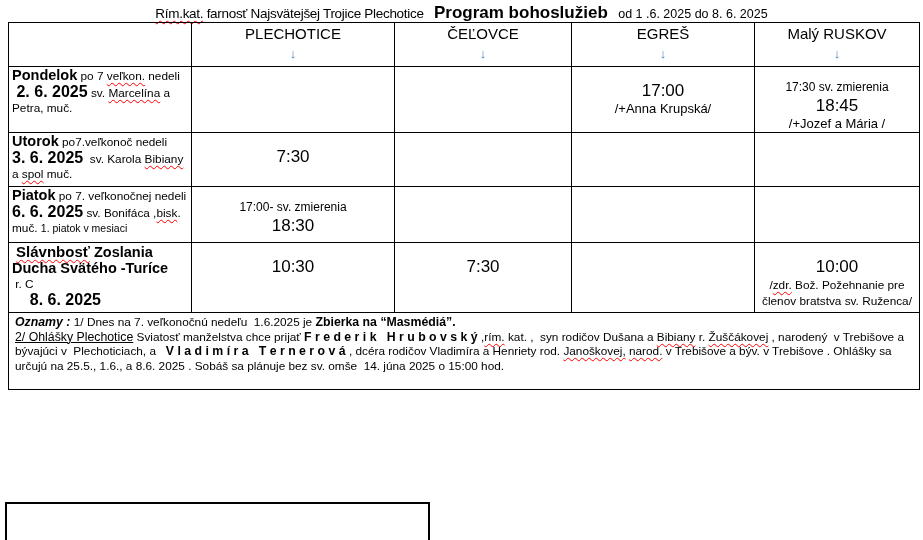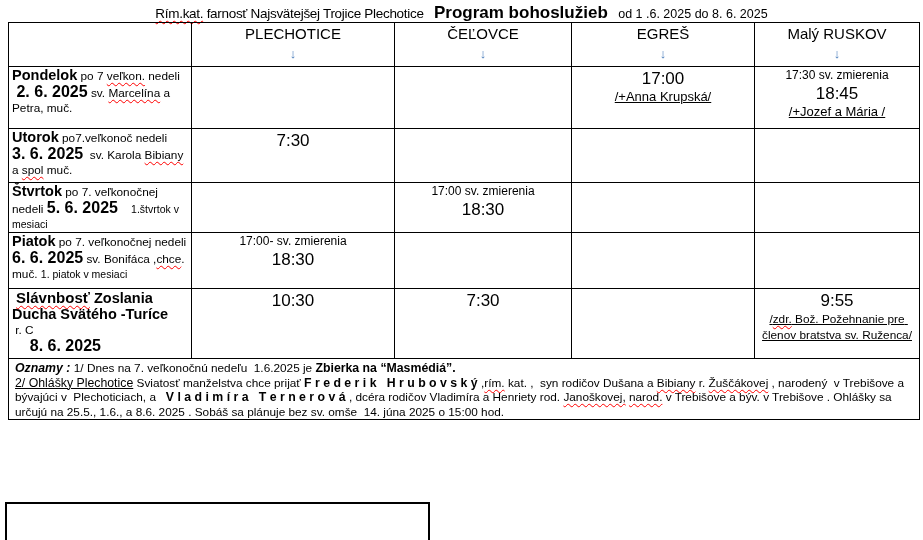--- a/index.html
+++ b/index.html
@@ -24,26 +24,26 @@
   .hc .arrow{display:block;color:#4a7ebb;font-size:13px;line-height:15px;margin-top:3px;}
 
   .day{padding:1px 2px 0 3px;white-space:pre-wrap;line-height:15px;font-size:11.8px;}
   .s-day{font-weight:bold;font-size:14.5px;}
   .s-daysq{font-weight:bold;font-size:15px;}
   .s-r{font-size:11.8px;}
   .s-sq{font-size:11.8px;}
   .s-b{font-weight:bold;font-size:16px;}
   .s-sm{font-size:10.5px;}
 
-  .tc{text-align:center;padding-top:1px;}
+  .tc{text-align:center;padding-top:13px;}
   .tc .top{display:block;font-size:12px;line-height:15px;white-space:pre-wrap;}
   .tc .big{display:block;font-size:17px;line-height:21px;}
-  .tc .bot{display:block;font-size:13px;line-height:16px;white-space:pre-wrap;padding:0 2px;text-decoration:underline;}
+  .tc .bot{display:block;font-size:13px;line-height:16px;white-space:pre-wrap;padding:0 2px;}
 
-  .oz{padding:2px 6px 0 6px;font-size:12.3px;line-height:14.6px;white-space:pre-wrap;text-align:left;}
+  .oz{padding:2px 6px 16px 6px;font-size:12.3px;line-height:14.6px;white-space:pre-wrap;text-align:left;}
   .s-bi{font-weight:bold;font-style:italic;}
   .s-bold{font-weight:bold;}
   .s-u{text-decoration:underline;}
 
   
   .s-sq,.s-daysq,.s-t1sq{
     text-decoration-line:underline;text-decoration-style:wavy;
     text-decoration-color:#ff0000;text-decoration-thickness:1px;
     text-underline-offset:2px;text-decoration-skip-ink:none;
   }
@@ -121,36 +121,24 @@
       <span class="top"></span>
       <span class="big">7:30</span>
       <span class="bot"></span>
     </td>
     <td class="tc"></td>
     <td class="tc"></td>
     <td class="tc"></td>
   </tr>
 
 
-  <tr style="height:44px">
-    <td class="day"><span class="s-day">Štvrtok</span><span class="s-r"> po 7. veľkonočnej
-nedeli </span><span class="s-b">5. 6. 2025</span><span class="s-r">    </span><span class="s-sm">1.štvrtok v mesiaci</span></td>
-    <td class="tc"></td>
-    <td class="tc">
-      <span class="top">17:00 sv. zmierenia</span>
-      <span class="big">18:30</span>
-      <span class="bot"></span>
-    </td>
-    <td class="tc"></td>
-    <td class="tc"></td>
-  </tr>
 
   <tr style="height:56px">
     <td class="day"><span class="s-day">Piatok</span><span class="s-r"> po 7. veľkonočnej nedeli
-</span><span class="s-b">6. 6. 2025</span><span class="s-r"> sv. Bonifáca ,</span><span class="s-sq">chce</span><span class="s-r">.
+</span><span class="s-b">6. 6. 2025</span><span class="s-r"> sv. Bonifáca ,</span><span class="s-sq">bisk</span><span class="s-r">.
 muč. </span><span class="s-sm">1. piatok v mesiaci</span></td>
     <td class="tc">
       <span class="top">17:00- sv. zmierenia</span>
       <span class="big">18:30</span>
       <span class="bot"></span>
     </td>
     <td class="tc"></td>
     <td class="tc"></td>
     <td class="tc"></td>
   </tr>
@@ -167,21 +155,21 @@
       <span class="bot"></span>
     </td>
     <td class="tc">
       <span class="top"></span>
       <span class="big">7:30</span>
       <span class="bot"></span>
     </td>
     <td class="tc"></td>
     <td class="tc">
       <span class="top"></span>
-      <span class="big">9:55</span>
+      <span class="big">10:00</span>
       <span class="bot"><span class="s-r">/</span><span class="s-sq">zdr.</span><span class="s-r"> Bož. Požehnanie pre členov bratstva sv. Ruženca/</span></span>
     </td>
   </tr>
 
   <tr style="height:59px">
     <td class="oz" colspan="5"><span class="s-bi">Oznamy : </span><span class="s-r">1/ Dnes na 7. veľkonočnú nedeľu  1.6.2025 je </span><span class="s-bold">Zbierka na “Masmédiá”.
 </span><span class="s-u">2/ Ohlášky Plechotice</span><span class="s-r"> Sviatosť manželstva chce prijať </span><span class="s-bold">F r e d e r i k   H r u b o v s k ý </span><span class="s-r">,</span><span class="s-sq">rím.</span><span class="s-r"> kat. ,  syn rodičov Dušana a </span><span class="s-sq">Bibiany</span><span class="s-r"> r. </span><span class="s-sq">Žuščákovej</span><span class="s-r"> , narodený  v Trebišove a bývajúci v  Plechoticiach, a   </span><span class="s-bold">V l a d i m í r a   T e r n e r o v á </span><span class="s-r">, dcéra rodičov Vladimíra a Henriety rod. </span><span class="s-sq">Janoškovej,</span><span class="s-r"> </span><span class="s-sq">narod.</span><span class="s-r"> v Trebišove a býv. v Trebišove . Ohlášky sa určujú na 25.5., 1.6., a 8.6. 2025 . Sobáš sa plánuje bez sv. omše  14. júna 2025 o 15:00 hod.</span></td>
   </tr>
 </tbody>
   </table>

